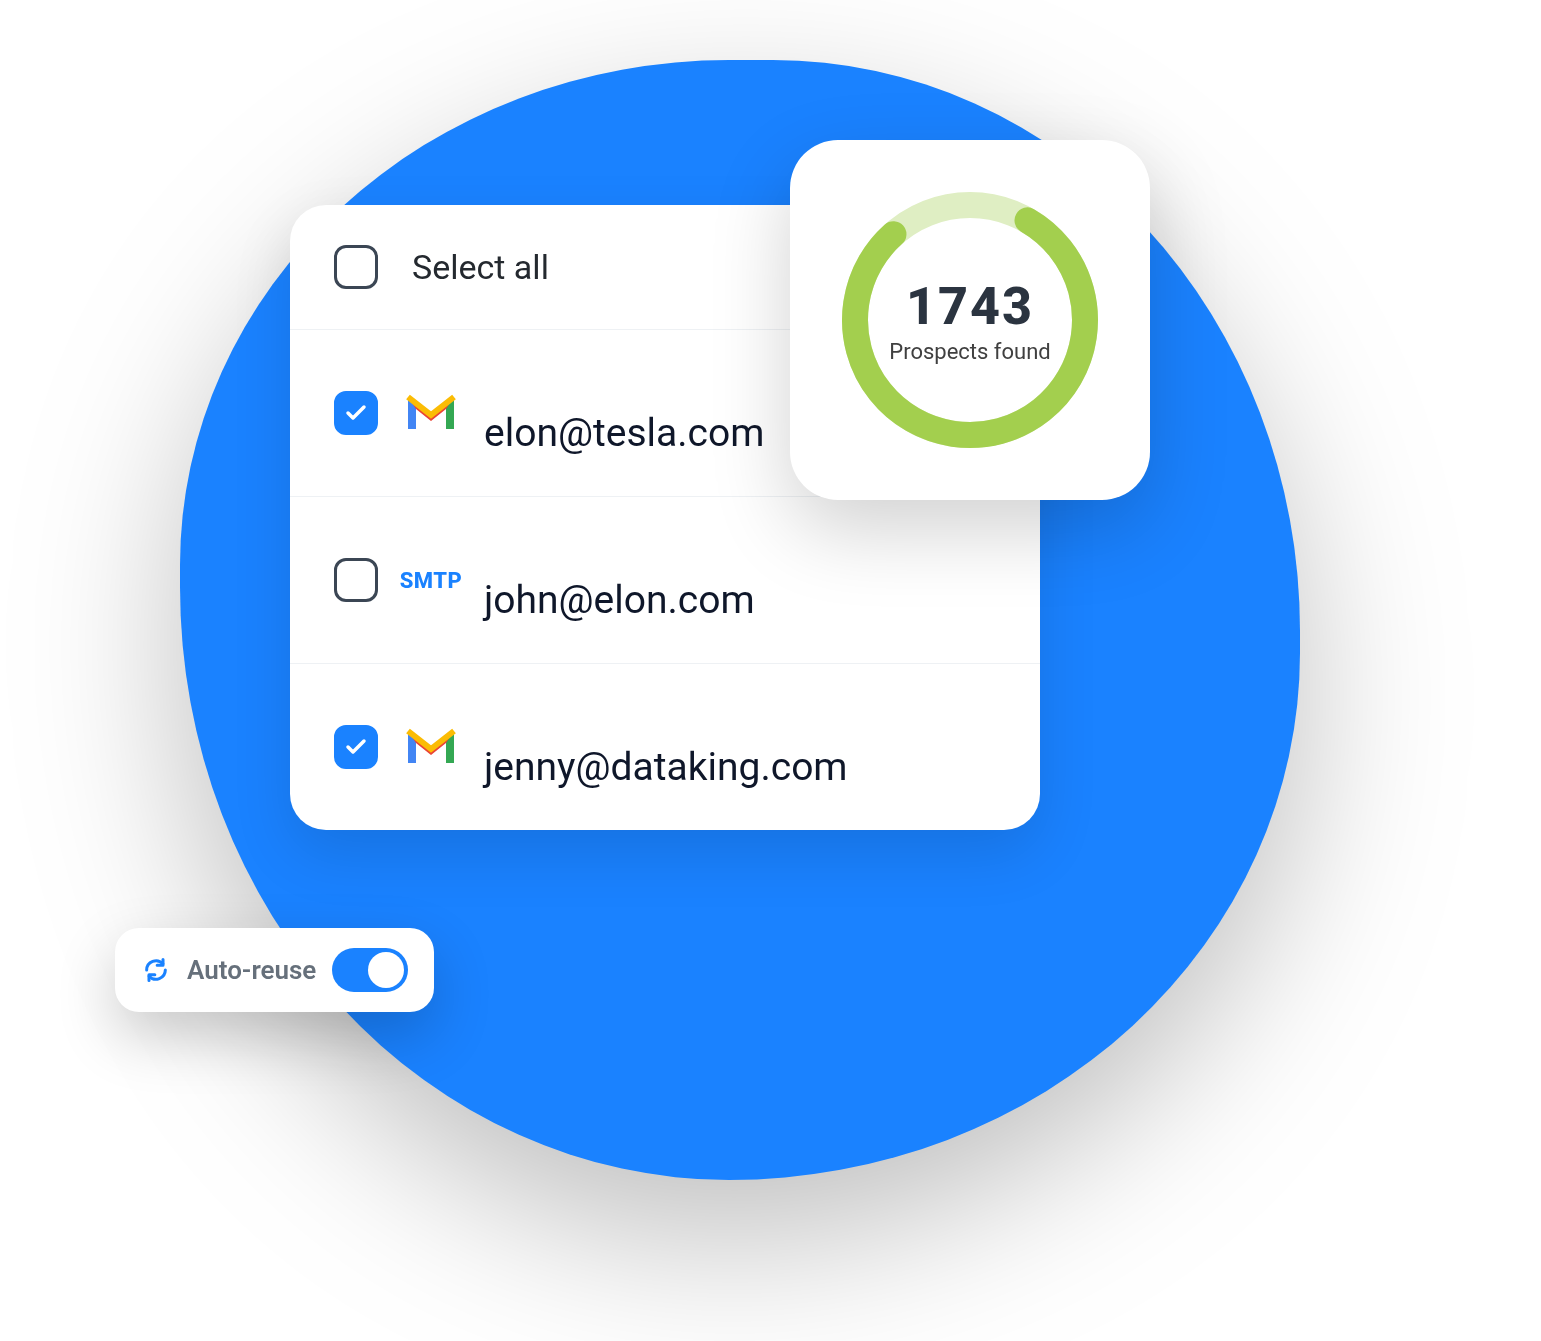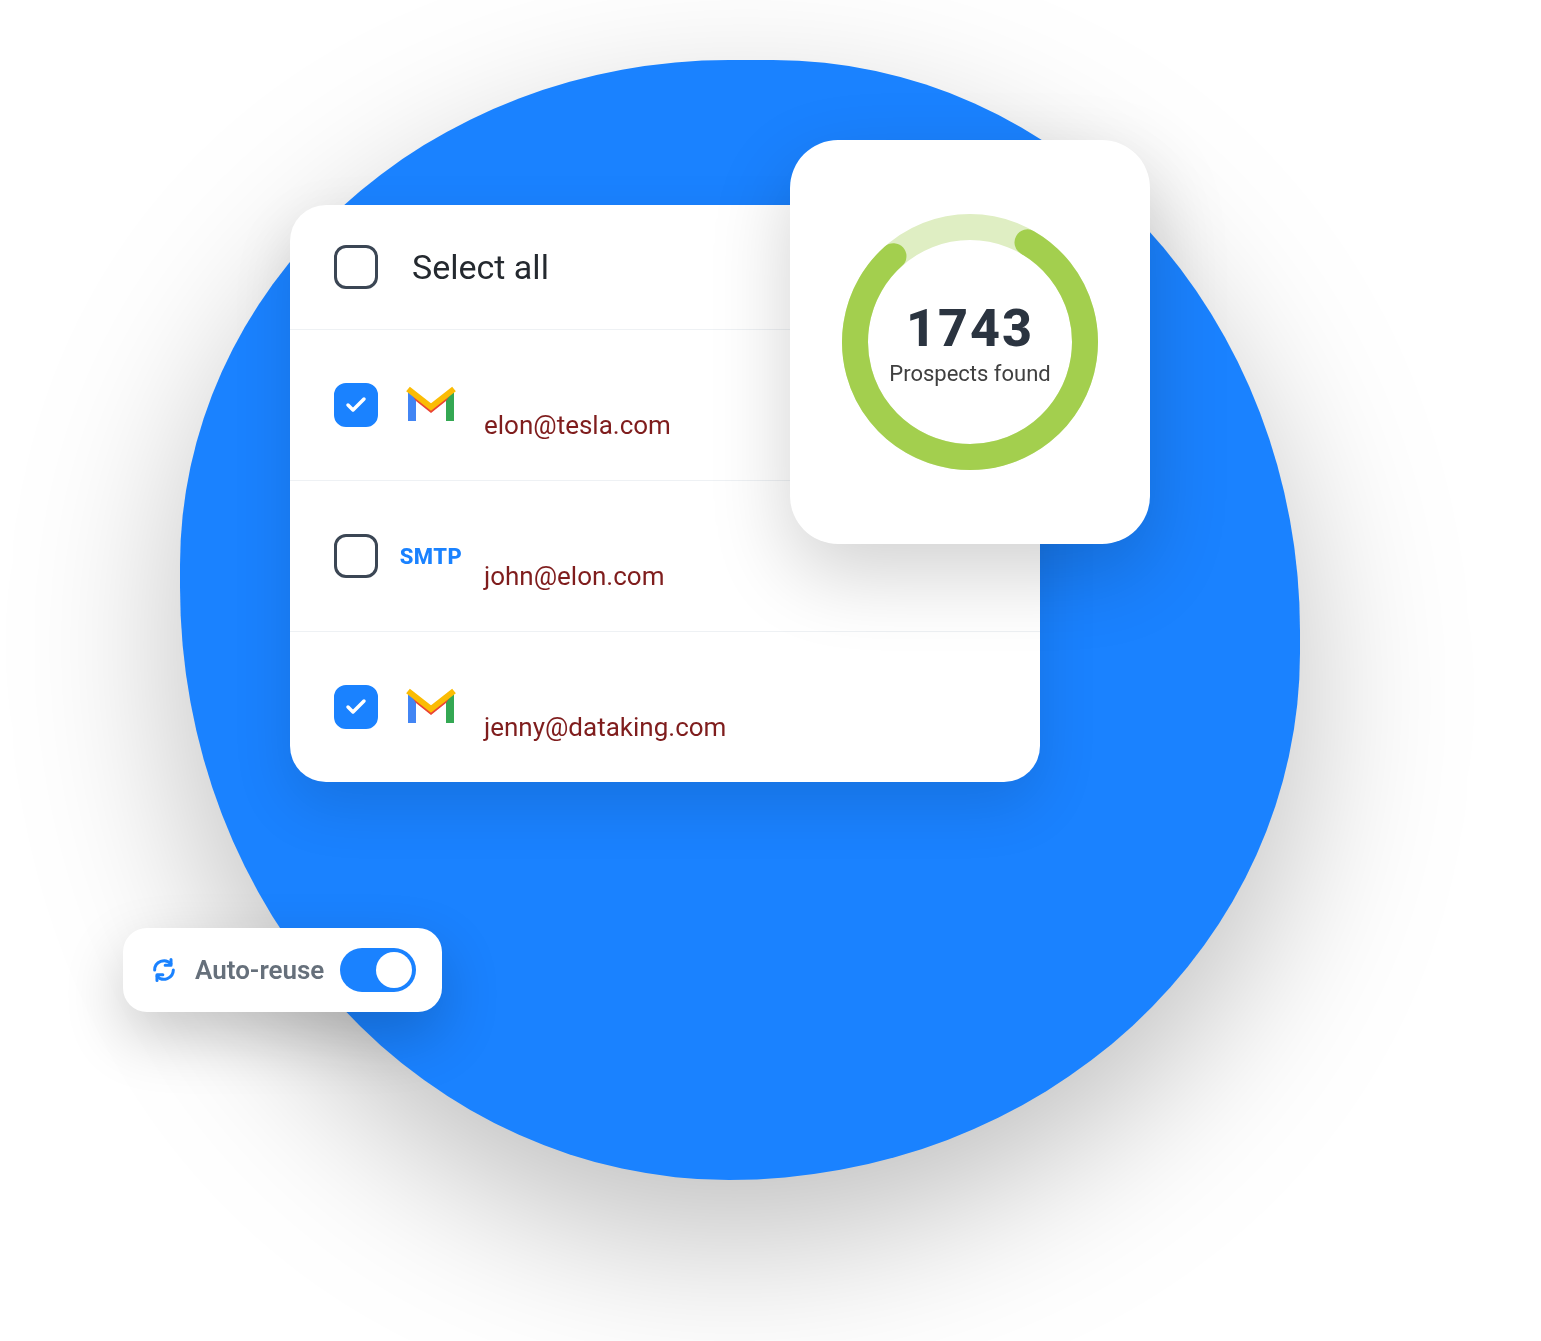--- a/index.html
+++ b/index.html
@@ -61,22 +61,22 @@
 .checkbox.checked svg { display: block; }
 .checkbox svg { display: none; width: 24px; height: 24px; }
 .provider-icon {
   width: 58px; height: 58px;
   display: flex;
   align-items: center;
   justify-content: center;
   flex-shrink: 0;
 }
 .email-text {
-  font-size: 26px;
-  color: #7f1d1d;
+  font-size: 39px;
+  color: #0f172a;
   font-weight: 400;
   margin-top: 40px;
 }
 .select-all-text {
   font-size: 34px;
   color: #24292f;
   font-weight: 400;
   margin-left: 10px;
 }
 .smtp-label {
@@ -86,21 +86,21 @@
   letter-spacing: 0.5px;
   text-align: right;
 }
 
 
 .stats-card {
   position: absolute;
   left: 790px;
   top: 140px;
   width: 360px;
-  height: 404px;
+  height: 360px;
   background: #fff;
   border-radius: 48px;
   box-shadow: 0 30px 80px rgba(0,0,0,0.18);
   display: flex;
   align-items: center;
   justify-content: center;
 }
 .ring-wrap {
   position: relative;
   width: 270px;
@@ -131,21 +131,20 @@
   position: absolute;
   left: 115px;
   top: 928px;
   background: #fff;
   border-radius: 24px;
   box-shadow: 0 24px 60px rgba(0,0,0,0.20);
   padding: 20px 26px;
   display: flex;
   align-items: center;
   gap: 16px;
-  margin-left: 8px;
 }
 .reuse-chip .refresh-icon {
   width: 30px; height: 30px;
   display: flex;
   align-items: center;
   justify-content: center;
 }
 .reuse-chip .reuse-label {
   font-size: 26px;
   font-weight: 600;

